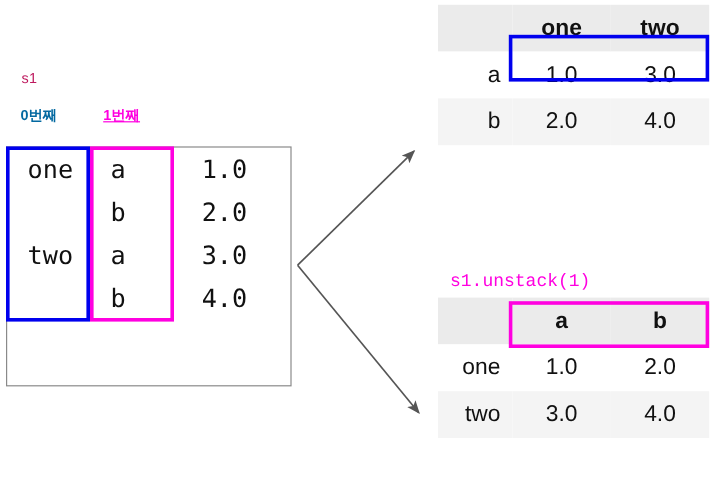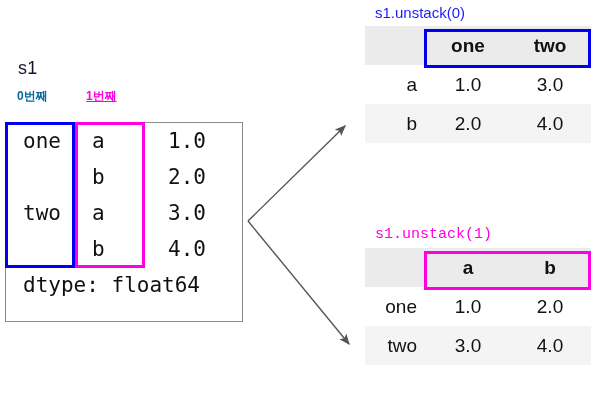--- a/index.html
+++ b/index.html
@@ -14,22 +14,22 @@
     background: #ffffff;
     overflow: hidden;
     font-family: "Liberation Sans", sans-serif;
   }
 
   
   #series-label {
     position: absolute;
     left: 18px;
     top: 58px;
-    font-size: 18px;
-    color: #0f172a;
+    font-size: 12px;
+    color: #be185d;
     letter-spacing: 0.2px;
   }
 
   #axis0-label {
     position: absolute;
     left: 17px;
     top: 88px;
     font-size: 12px;
     font-weight: 700;
     color: #0369a1;
@@ -231,38 +231,36 @@
       </div>
 
       <div class="series-row">
         <span class="cell-lv0"></span>
         <span class="cell-lv1">b</span>
         <span class="cell-val">4.0</span>
       </div>
 
     </div>
 
-    <div id="dtype-line">dtype: float64</div>
   </div>
 
   <div id="hl-level0"></div>
   <div id="hl-level1"></div>
 
   <svg id="arrows" viewBox="0 0 601 407">
     <defs>
       <marker id="arrowhead" markerWidth="9" markerHeight="9" refX="7" refY="3.2" orient="auto" markerUnits="strokeWidth">
         <path d="M0,0 L8,3.2 L0,6.4 L1.8,3.2 z" fill="#555555"></path>
       </marker>
     </defs>
     <line x1="248" y1="221" x2="345" y2="126" stroke="#555555" stroke-width="1.4" marker-end="url(#arrowhead)"></line>
     <line x1="248" y1="221" x2="349" y2="344" stroke="#555555" stroke-width="1.4" marker-end="url(#arrowhead)"></line>
   </svg>
 
   <div class="result-block" id="block-unstack0">
-    <div class="result-caption caption-blue">s1.unstack(0)</div>
 
     <table class="rtable">
       <thead>
         <tr>
           <th class="col-head corner-cell"></th>
           <th class="col-data">one</th>
           <th class="col-data">two</th>
         </tr>
       </thead>
       <tbody>

